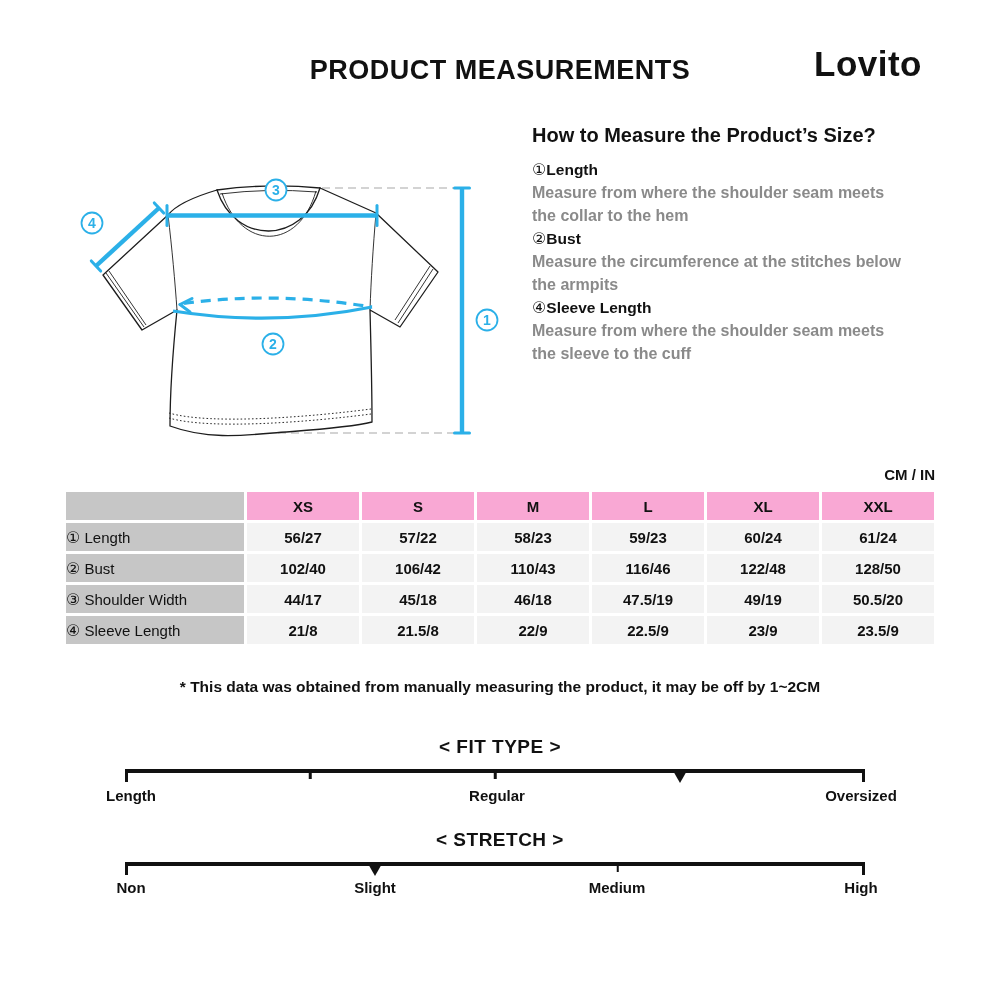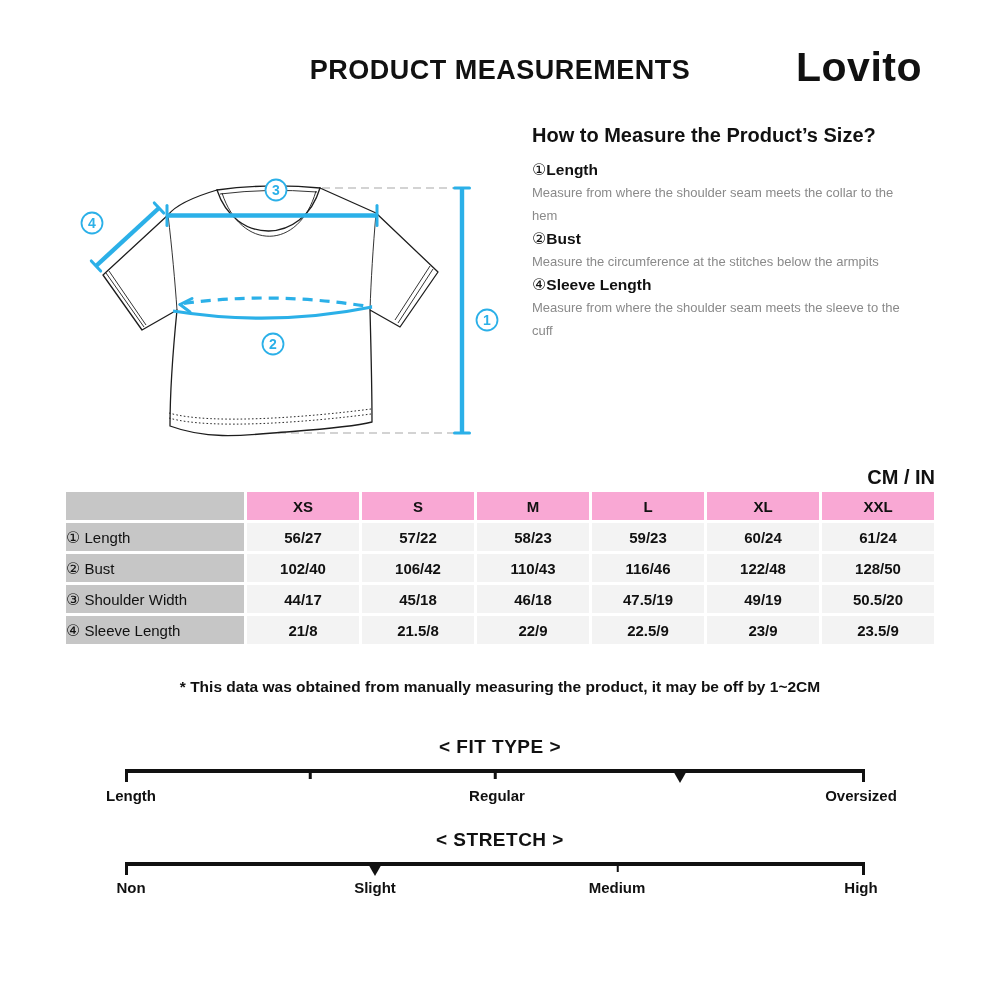--- a/index.html
+++ b/index.html
@@ -1,45 +1,45 @@
 <!DOCTYPE html>
 <html><head>
 <meta charset="utf-8">
 <style>
   html,body{margin:0;padding:0;background:#fff;}
   .page{position:relative;width:1000px;height:1000px;background:#fff;overflow:hidden;
         font-family:"Liberation Sans","DejaVu Sans",sans-serif;color:#111;}
 
   .title{position:absolute;left:0;top:55px;width:1000px;text-align:center;
          font-size:27px;font-weight:700;letter-spacing:.5px;}
-  .brand{position:absolute;right:78px;top:44px;font-size:41px;font-weight:800;letter-spacing:.5px;}
+  .brand{position:absolute;right:78px;top:44px;font-size:35px;font-weight:800;letter-spacing:.5px;}
 
   
   .diagram{position:absolute;left:60px;top:130px;}
   .outline{fill:none;stroke:#1d1d1d;stroke-width:1.3;stroke-linejoin:round;stroke-linecap:round;}
   .thin{fill:none;stroke:#1d1d1d;stroke-width:.9;}
   .stitch{fill:none;stroke:#2a2a2a;stroke-width:1;stroke-dasharray:1.6 2.2;}
   .gdash{fill:none;stroke:#c5c5c5;stroke-width:1.5;stroke-dasharray:8 5;}
   .cy4{fill:none;stroke:#2bb0e8;stroke-width:4.4;}
   .cy3{fill:none;stroke:#2bb0e8;stroke-width:3;stroke-linecap:round;}
   .cydash{fill:none;stroke:#2bb0e8;stroke-width:3.2;stroke-dasharray:10 7;}
   .cysolid{fill:none;stroke:#2bb0e8;stroke-width:3.2;}
   .badge{fill:#fff;stroke:#2bb0e8;stroke-width:1.8;}
   .badge-num{fill:#2bb0e8;font-size:14px;font-weight:600;text-anchor:middle;
              font-family:"Liberation Sans","DejaVu Sans",sans-serif;}
 
   
   .howto{position:absolute;left:532px;top:124px;width:396px;}
   .howto-title{font-size:20px;font-weight:800;margin:0 0 11px 0;}
   .h-label{font-size:15.5px;font-weight:700;line-height:23px;}
   .h-label .cnum{font-weight:400;font-size:16px;}
-  .h-desc{font-size:13px;font-weight:400;line-height:23px;color:#8a8a8a;width:372px;}
-
-  
-  .unit{position:absolute;right:65px;top:466px;font-size:20px;font-weight:800;}
+  .h-desc{font-size:16px;font-weight:700;line-height:23px;color:#8a8a8a;width:372px;}
+
+  
+  .unit{position:absolute;right:65px;top:466px;font-size:15px;font-weight:800;}
   table.meas{position:absolute;left:63px;top:489px;width:874px;
              border-collapse:separate;border-spacing:3px;table-layout:fixed;}
   table.meas th,table.meas td{height:28px;font-size:15px;padding:0;}
   th.corner{background:#c6c6c6;width:178px;}
   th.size{background:#f9a8d4;font-weight:700;}
   td.rlabel{background:#c6c6c6;text-align:left;padding-left:12px;font-weight:400;}
   td.rlabel .cnum{font-size:16px;}
   td.val{background:#f3f3f3;font-weight:700;text-align:center;}
 
   .disclaimer{position:absolute;left:0;top:678px;width:1000px;text-align:center;

